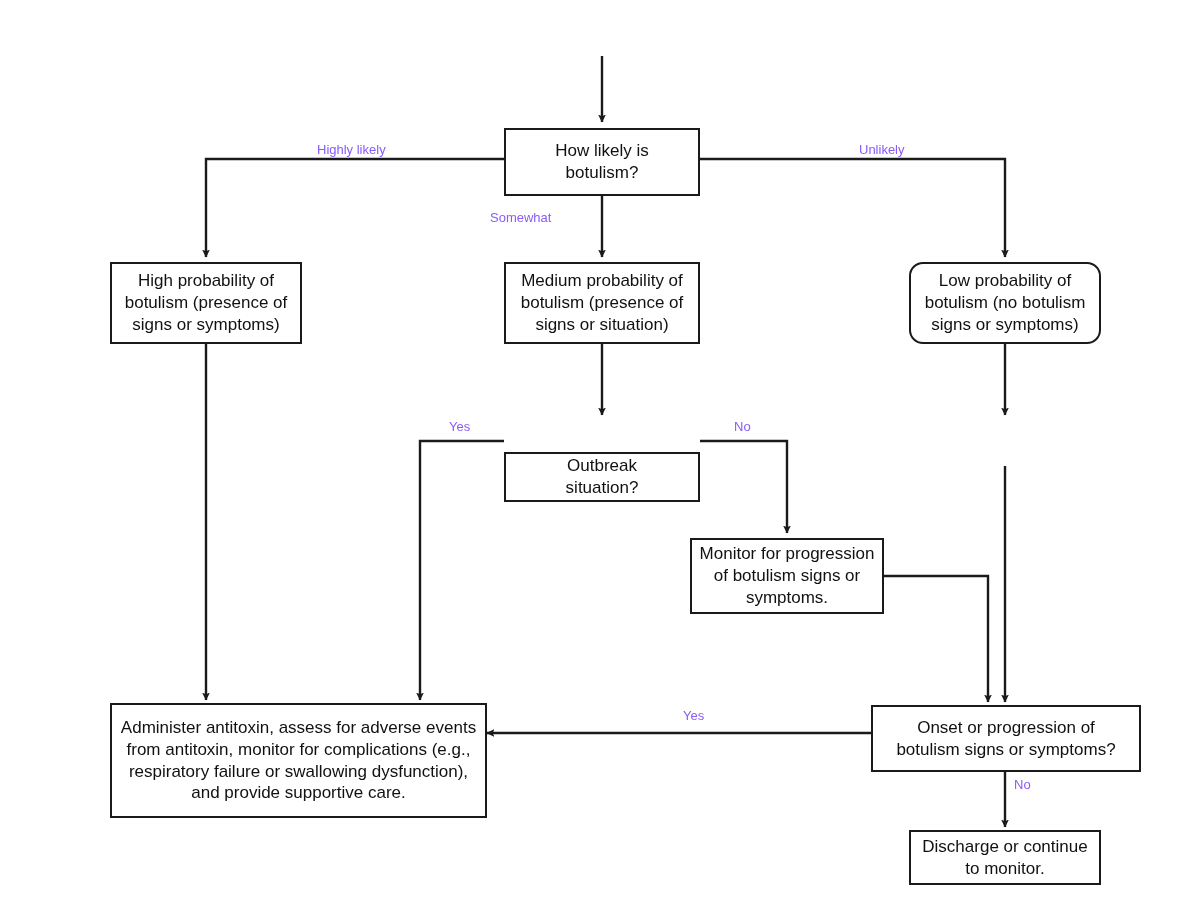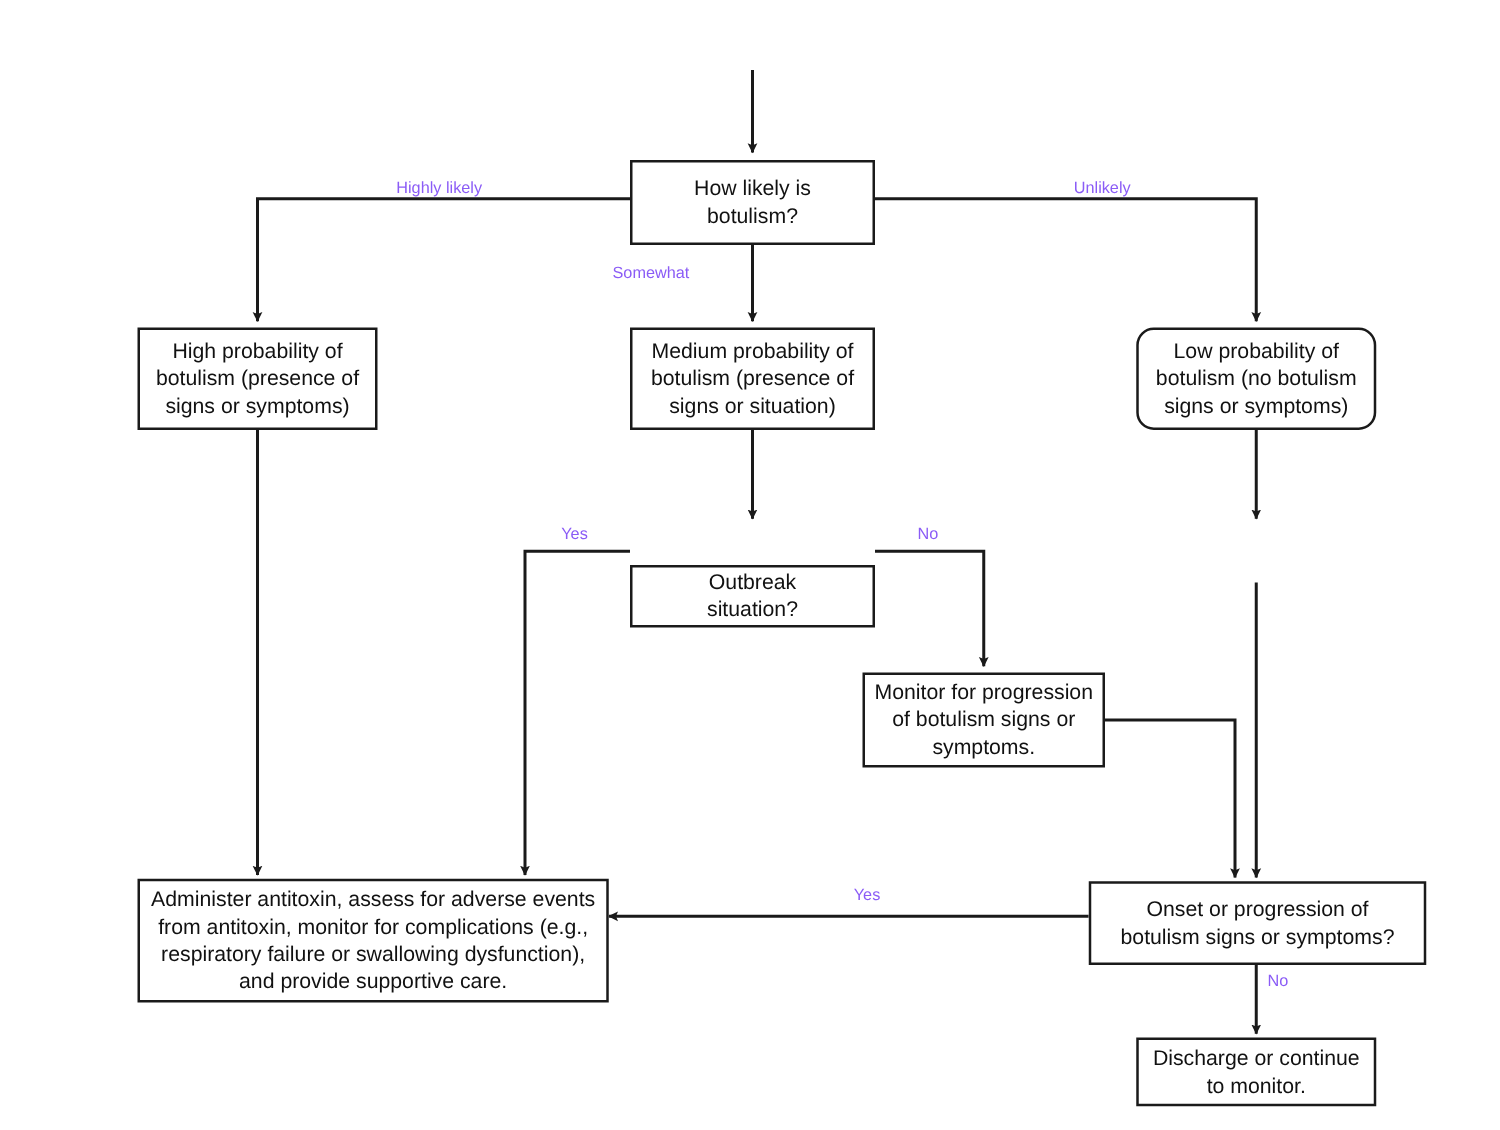--- a/index.html
+++ b/index.html
@@ -126,21 +126,21 @@
 situation?</span>
   </div>
 
 
   <div class="node" style="left:690px; top:538px; width:194px; height:76px;">
     <span class="node-text">Monitor for progression
 of botulism signs or
 symptoms.</span>
   </div>
 
-  <div class="node" style="left:110px; top:703px; width:377px; height:99px;">
+  <div class="node" style="left:110px; top:703px; width:377px; height:115px;">
     <span class="node-text">Administer antitoxin, assess for adverse events
 from antitoxin,  monitor for complications (e.g.,
 respiratory failure or swallowing dysfunction),
 and provide supportive care.</span>
   </div>
 
   <div class="node" style="left:871px; top:705px; width:270px; height:67px;">
     <span class="node-text">Onset or progression of
 botulism signs or symptoms?</span>
   </div>

